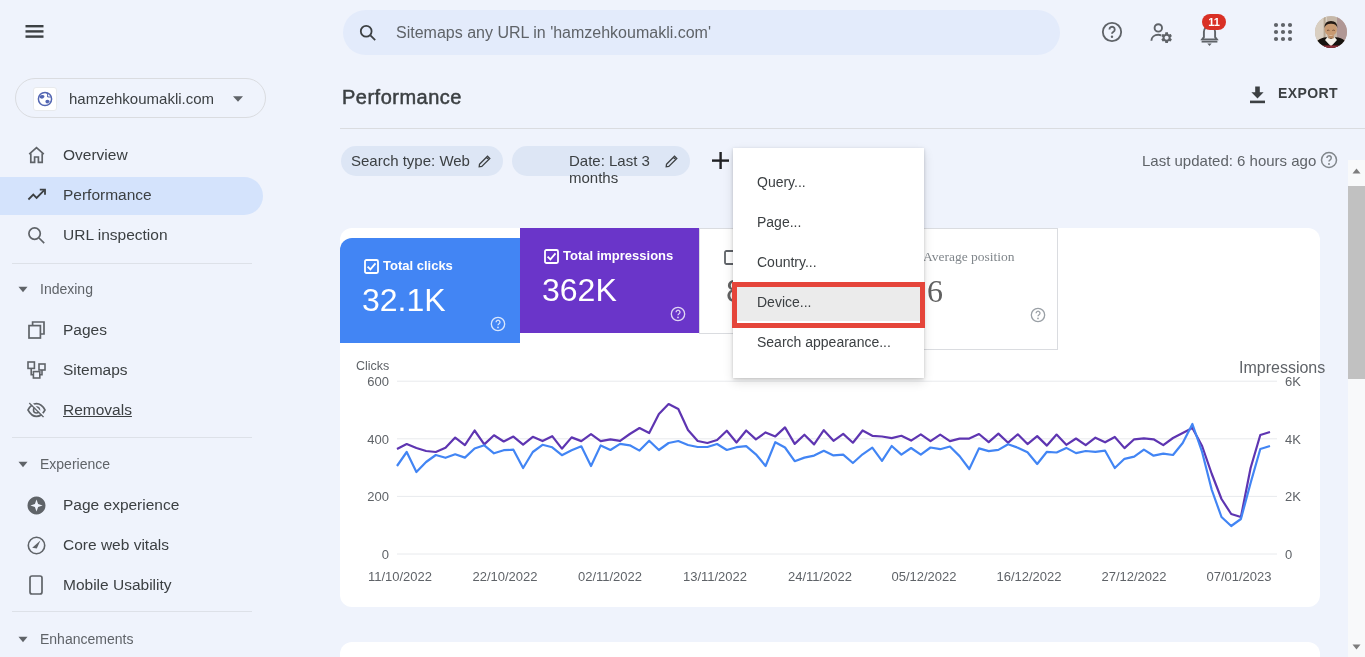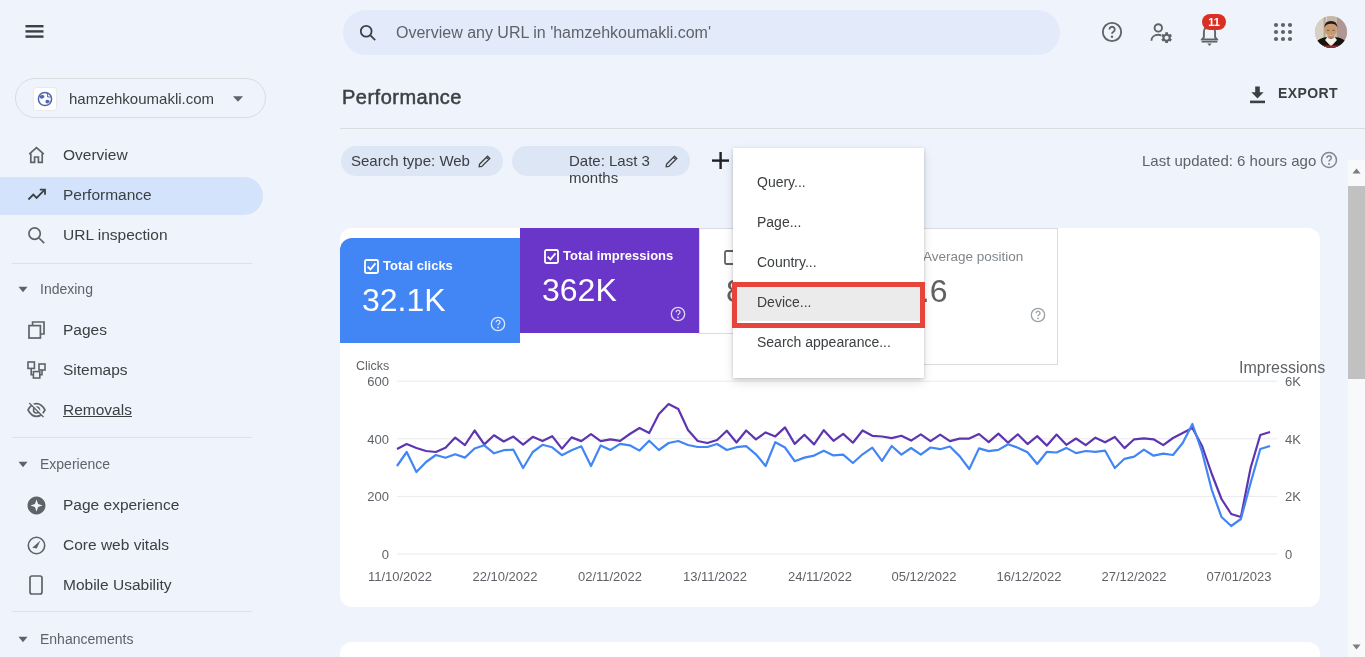--- a/index.html
+++ b/index.html
@@ -18,21 +18,21 @@
     <rect x="0.5" y="6.2" width="18" height="2.4" fill="#3c4043"></rect>
     <rect x="0.5" y="11.4" width="18" height="2.4" fill="#3c4043"></rect>
   </svg>
 
 
   <div class="abs" style="left:343px;top:10px;width:717px;height:45px;border-radius:23px;background:#e3ebfb;">
     <svg class="abs" style="left:16px;top:14px" width="18" height="18" viewBox="0 0 18 18">
       <circle cx="7.2" cy="7.2" r="5.4" stroke="#3c4043" stroke-width="1.8" fill="none"></circle>
       <line x1="11.4" y1="11.4" x2="16.2" y2="16.2" stroke="#3c4043" stroke-width="1.8"></line>
     </svg>
-    <div class="abs" style="left:53px;top:14px;font-size:16px;color:#5f6368;">Overview any URL in 'hamzehkoumakli.com'</div>
+    <div class="abs" style="left:53px;top:14px;font-size:16px;color:#5f6368;">Sitemaps any URL in 'hamzehkoumakli.com'</div>
   </div>
 
   <svg class="abs" style="left:1101px;top:21px" width="22" height="22" viewBox="0 0 24 24">
     <circle cx="12" cy="12" r="10" stroke="#5f6368" stroke-width="2" fill="none"></circle>
     <path d="M9.2 9.2a2.9 2.9 0 1 1 4.4 2.5c-1 .65-1.6 1.1-1.6 2.3" stroke="#5f6368" stroke-width="2" fill="none"></path>
     <circle cx="12" cy="17.2" r="1.3" fill="#5f6368"></circle>
   </svg>
 
   <svg class="abs" style="left:1149px;top:21px" width="24" height="23" viewBox="0 0 24 23">
     <circle cx="9.3" cy="6.9" r="3.7" stroke="#5f6368" stroke-width="1.9" fill="none"></circle>
@@ -245,21 +245,21 @@
     <circle cx="12" cy="17.2" r="1.3" fill="rgba(255,255,255,0.8)"></circle>
   </svg>
 </div>
 <div class="abs" style="left:699px;top:228px;width:179px;height:106px;background:#fff;border:1px solid #dadce0;">
   <svg class="abs" style="left:24px;top:21px" width="15" height="15" viewBox="0 0 15 15">
     <rect x="1" y="1" width="13" height="13" rx="1.5" stroke="#5f6368" stroke-width="1.8" fill="none"></rect>
   </svg>
   <div class="abs" style="left:44px;top:20px;font-size:13.5px;color:#80868b;">Average CTR</div>
   <div class="abs" style="left:26px;top:44px;font-size:32px;color:#616161;">8.9%</div>
 </div>
-<div class="abs" style="left:878px;top:228px;width:180px;height:137px;background:#fff;border:1px solid #dadce0;">
+<div class="abs" style="left:878px;top:228px;width:180px;height:122px;background:#fff;border:1px solid #dadce0;font-family:Liberation Serif, serif;">
   <svg class="abs" style="left:24px;top:21px" width="15" height="15" viewBox="0 0 15 15">
     <rect x="1" y="1" width="13" height="13" rx="1.5" stroke="#5f6368" stroke-width="1.8" fill="none"></rect>
   </svg>
   <div class="abs" style="left:44px;top:20px;font-size:13.5px;color:#80868b;">Average position</div>
   <div class="abs" style="left:24px;top:44px;font-size:32px;color:#616161;">8.6</div>
   <svg class="abs" style="left:151px;top:78px" width="16" height="16" viewBox="0 0 24 24">
     <circle cx="12" cy="12" r="10" stroke="#9aa0a6" stroke-width="2" fill="none"></circle>
     <path d="M9.2 9.2a2.9 2.9 0 1 1 4.4 2.5c-1 .65-1.6 1.1-1.6 2.3" stroke="#9aa0a6" stroke-width="2" fill="none"></path>
     <circle cx="12" cy="17.2" r="1.3" fill="#9aa0a6"></circle>
   </svg>

